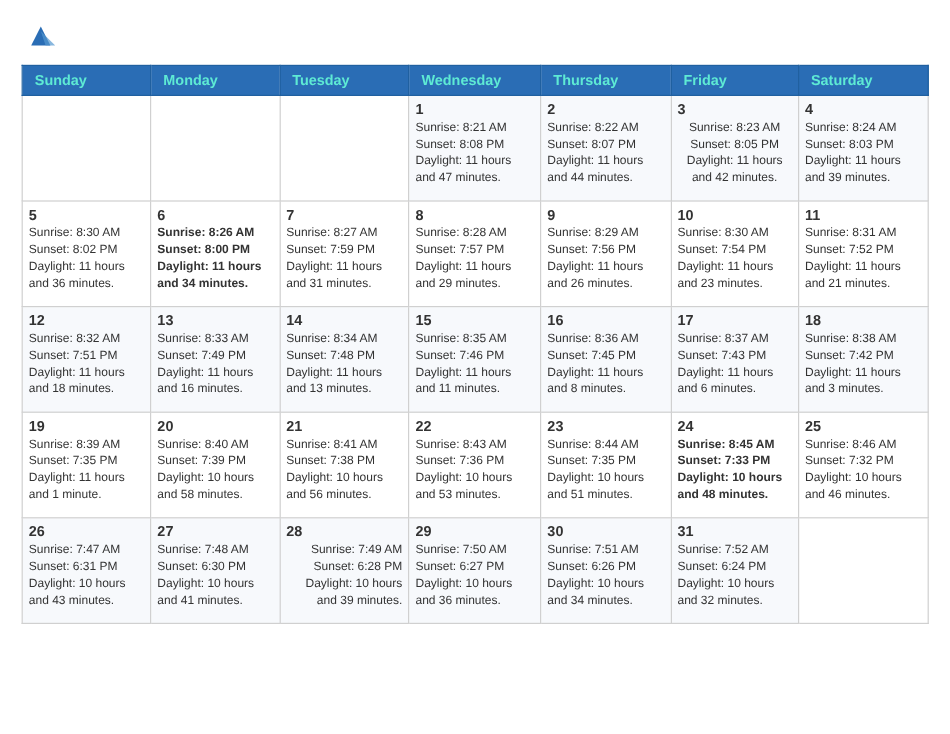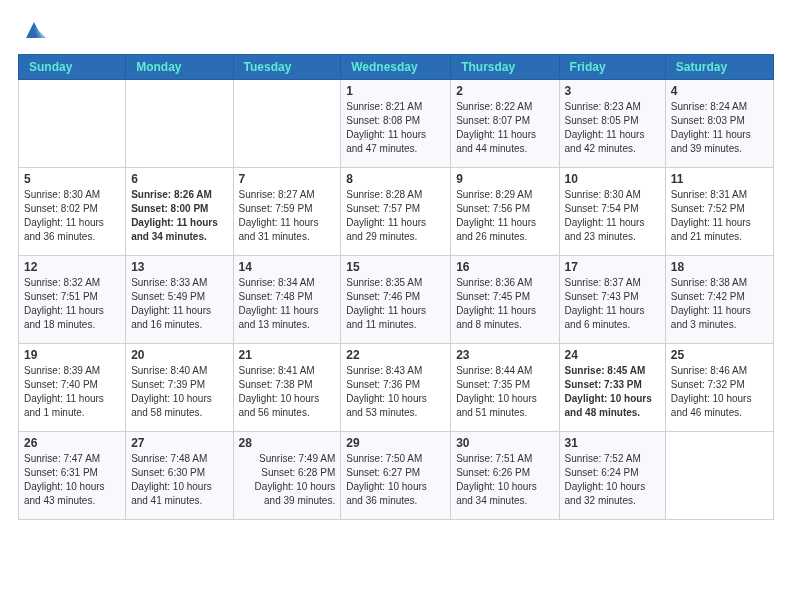--- a/index.html
+++ b/index.html
@@ -146,21 +146,21 @@
 Daylight: 11 hours and 47 minutes.</div>
           </td>
           <td>
             <span class="day-number">2</span>
             <div class="day-info" style="white-space: pre-line;">Sunrise: 8:22 AM
 Sunset: 8:07 PM
 Daylight: 11 hours and 44 minutes.</div>
           </td>
           <td>
             <span class="day-number">3</span>
-            <div class="day-info" style="white-space: pre-line;">Sunrise: 8:23 AM
+            <div class="day-info" style="white-space: pre-line; text-align: center;">Sunrise: 8:23 AM
 Sunset: 8:05 PM
 Daylight: 11 hours and 42 minutes.</div>
           </td>
           <td>
             <span class="day-number">4</span>
             <div class="day-info" style="white-space: pre-line;">Sunrise: 8:24 AM
 Sunset: 8:03 PM
 Daylight: 11 hours and 39 minutes.</div>
           </td>
         </tr>
@@ -211,21 +211,21 @@
         <tr>
           <td>
             <span class="day-number">12</span>
             <div class="day-info" style="white-space: pre-line;">Sunrise: 8:32 AM
 Sunset: 7:51 PM
 Daylight: 11 hours and 18 minutes.</div>
           </td>
           <td>
             <span class="day-number">13</span>
             <div class="day-info" style="white-space: pre-line;">Sunrise: 8:33 AM
-Sunset: 5:49 PM
+Sunset: 7:49 PM
 Daylight: 11 hours and 16 minutes.</div>
           </td>
           <td>
             <span class="day-number">14</span>
             <div class="day-info" style="white-space: pre-line;">Sunrise: 8:34 AM
 Sunset: 7:48 PM
 Daylight: 11 hours and 13 minutes.</div>
           </td>
           <td>
             <span class="day-number">15</span>
@@ -249,21 +249,21 @@
             <span class="day-number">18</span>
             <div class="day-info" style="white-space: pre-line;">Sunrise: 8:38 AM
 Sunset: 7:42 PM
 Daylight: 11 hours and 3 minutes.</div>
           </td>
         </tr>
         <tr>
           <td>
             <span class="day-number">19</span>
             <div class="day-info" style="white-space: pre-line;">Sunrise: 8:39 AM
-Sunset: 7:40 PM
+Sunset: 7:35 PM
 Daylight: 11 hours and 1 minute.</div>
           </td>
           <td>
             <span class="day-number">20</span>
             <div class="day-info" style="white-space: pre-line;">Sunrise: 8:40 AM
 Sunset: 7:39 PM
 Daylight: 10 hours and 58 minutes.</div>
           </td>
           <td>
             <span class="day-number">21</span>

